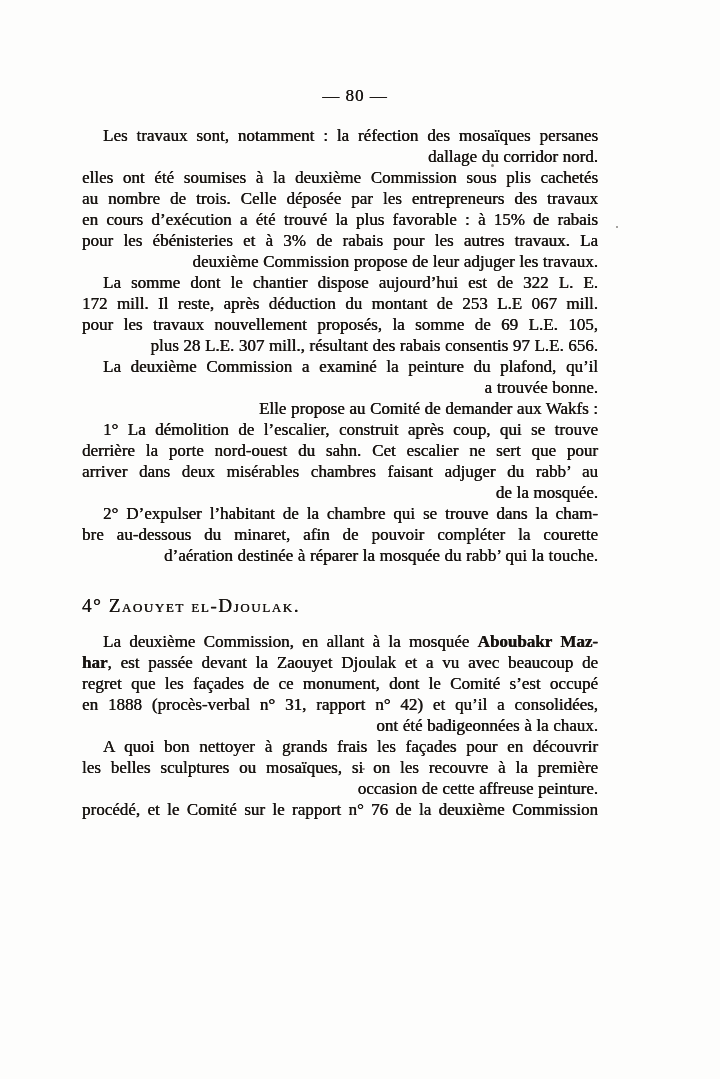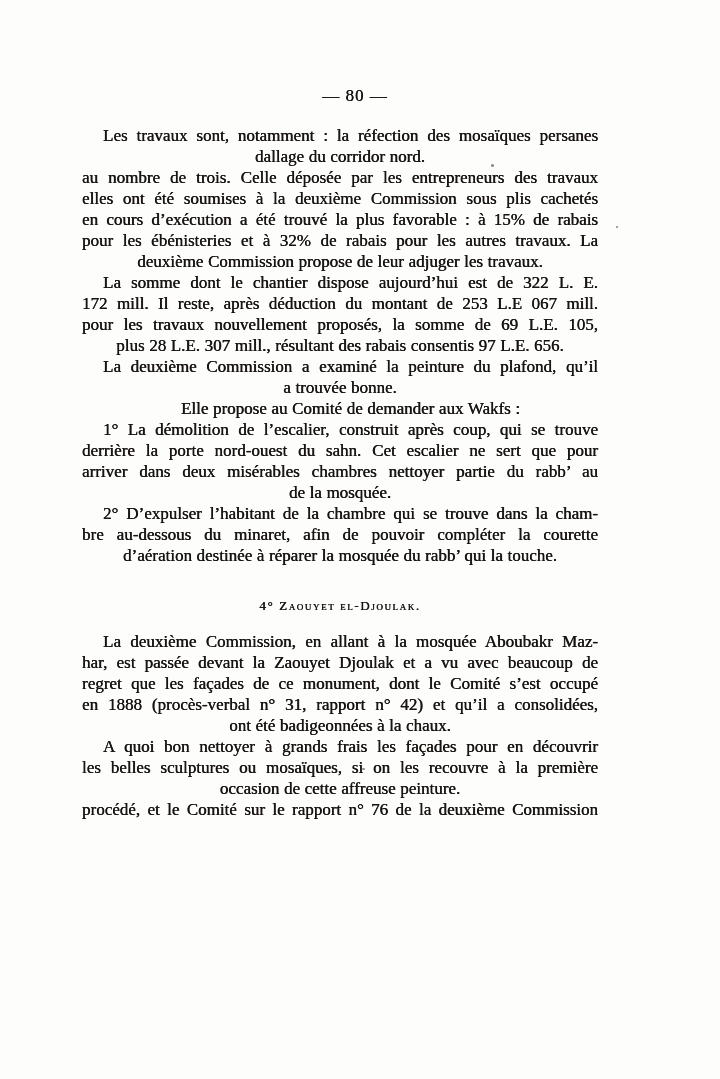--- a/index.html
+++ b/index.html
@@ -35,37 +35,36 @@
   .text-body {
     position: absolute;
     top: 125px;
     left: 82px;
     width: 516px;
     font-size: 17px;
     line-height: 21px;
   }
   .line {
     min-height: 21px;
-    text-align: center;
+    text-align: right;
     word-spacing: 0.02em;
   }
   .line.just {
     text-align: justify;
     text-align-last: justify;
   }
   .line.indent {
     text-indent: 21px;
   }
-  .b { font-weight: 400; }
+  .b { font-weight: 700; }
   .heading {
     margin: 29px 0 15px 0;
-    text-align: center;
     font-variant: small-caps;
     letter-spacing: 1.6px;
-    font-size: 13px;
+    font-size: 19px;
   }
   
   .speck {
     position: absolute;
     background: rgba(40,35,30,0.55);
     border-radius: 50%;
   }
   .speck.s1 { left: 491px; top: 164px; width: 3px; height: 3px; }
   .speck.s2 { left: 616px; top: 226px; width: 2px; height: 2px; }
   .speck.s3 { left: 362px; top: 768px; width: 3px; height: 2px; }
@@ -75,43 +74,43 @@
 
 <div class="page">
   <div class="folio">— 80 —</div>
 
   <div class="text-body">
       <div class="paragraph">
         <div class="line just indent">Les travaux sont, notamment : la réfection des mosaïques persanes</div>
         <div class="line">dallage du corridor nord.</div>
       </div>
       <div class="paragraph">
+        <div class="line just">elles ont été soumises à la deuxième Commission sous plis cachetés</div>
         <div class="line just">au nombre de trois. Celle déposée par les entrepreneurs des travaux</div>
-        <div class="line just">elles ont été soumises à la deuxième Commission sous plis cachetés</div>
         <div class="line just">en cours d’exécution a été trouvé la plus favorable : à 15% de rabais</div>
-        <div class="line just">pour les ébénisteries et à 32% de rabais pour les autres travaux. La</div>
+        <div class="line just">pour les ébénisteries et à 3% de rabais pour les autres travaux. La</div>
         <div class="line">deuxième Commission propose de leur adjuger les travaux.</div>
       </div>
       <div class="paragraph">
         <div class="line just indent">La somme dont le chantier dispose aujourd’hui est de 322 L. E.</div>
         <div class="line just">172 mill. Il reste, après déduction du montant de 253 L.E 067 mill.</div>
         <div class="line just">pour les travaux nouvellement proposés, la somme de 69 L.E. 105,</div>
         <div class="line">plus 28 L.E. 307 mill., résultant des rabais consentis 97 L.E. 656.</div>
       </div>
       <div class="paragraph">
         <div class="line just indent">La deuxième Commission a examiné la peinture du plafond, qu’il</div>
         <div class="line">a trouvée bonne.</div>
       </div>
       <div class="paragraph">
         <div class="line indent">Elle propose au Comité de demander aux Wakfs :</div>
       </div>
       <div class="paragraph">
         <div class="line just indent">1°  La démolition de l’escalier, construit après coup, qui se trouve</div>
         <div class="line just">derrière la porte nord-ouest du sahn. Cet escalier ne sert que pour</div>
-        <div class="line just">arriver dans deux misérables chambres nettoyer partie du rabb’ au</div>
+        <div class="line just">arriver dans deux misérables chambres faisant adjuger du rabb’ au</div>
         <div class="line">de la mosquée.</div>
       </div>
       <div class="paragraph">
         <div class="line just indent">2°  D’expulser l’habitant de la chambre qui se trouve dans la cham-</div>
         <div class="line just">bre au-dessous du minaret, afin de pouvoir compléter la courette</div>
         <div class="line">d’aération destinée à réparer la mosquée du rabb’ qui la touche.</div>
       </div>
       <div class="heading">4° Zaouyet el-Djoulak.</div>
       <div class="paragraph">
         <div class="line just indent">La deuxième Commission, en allant à la mosquée <span class="b">Aboubakr Maz-</span></div>

